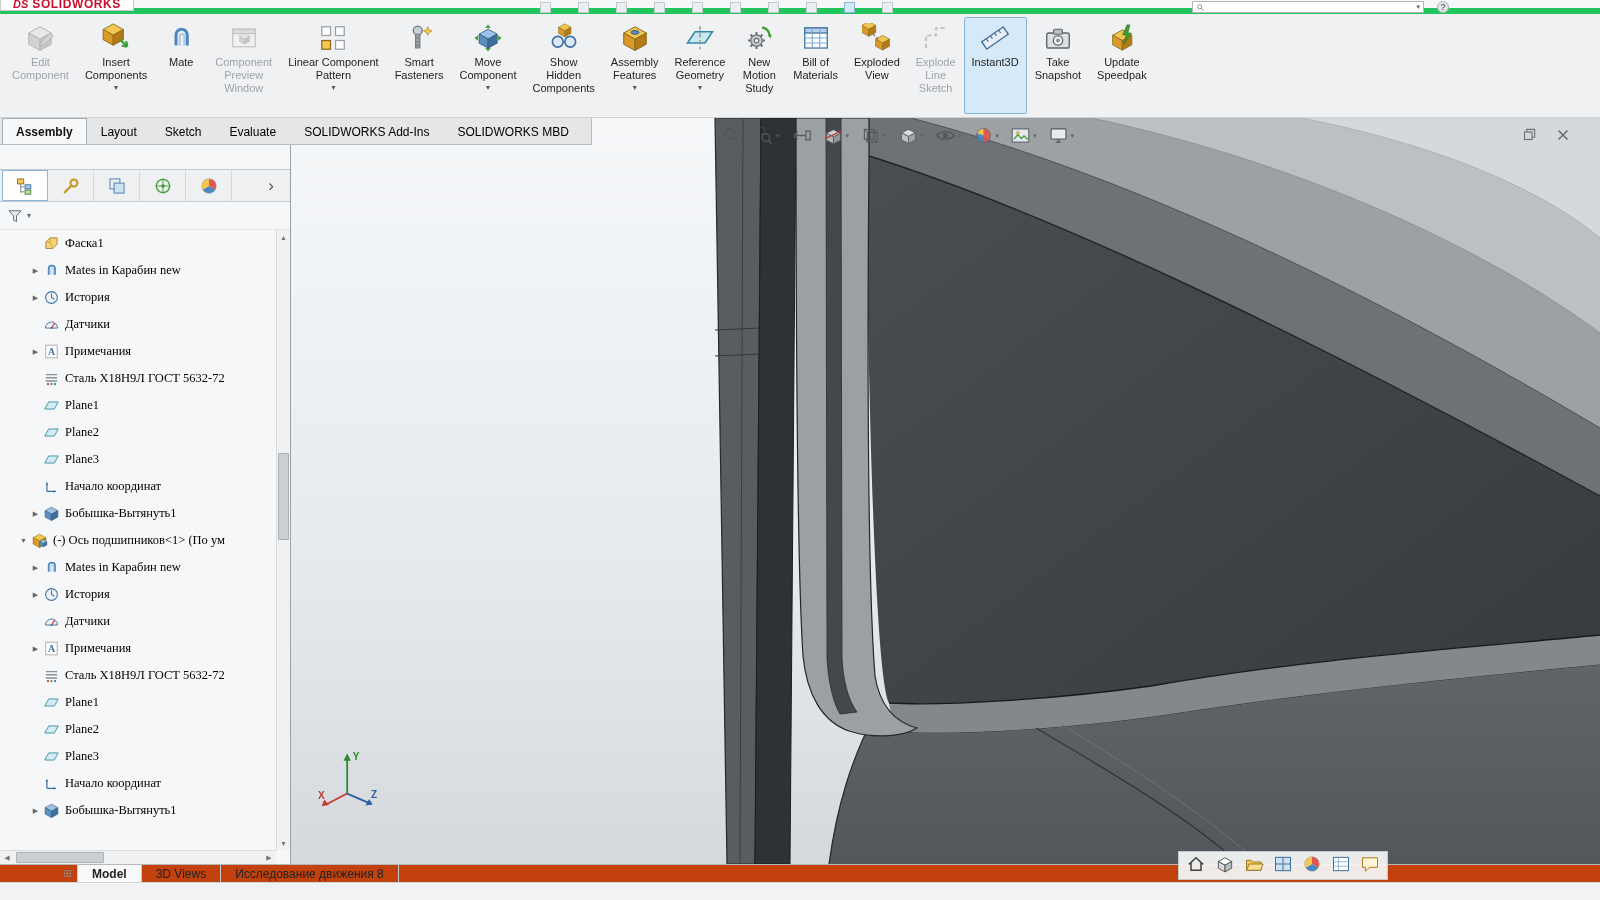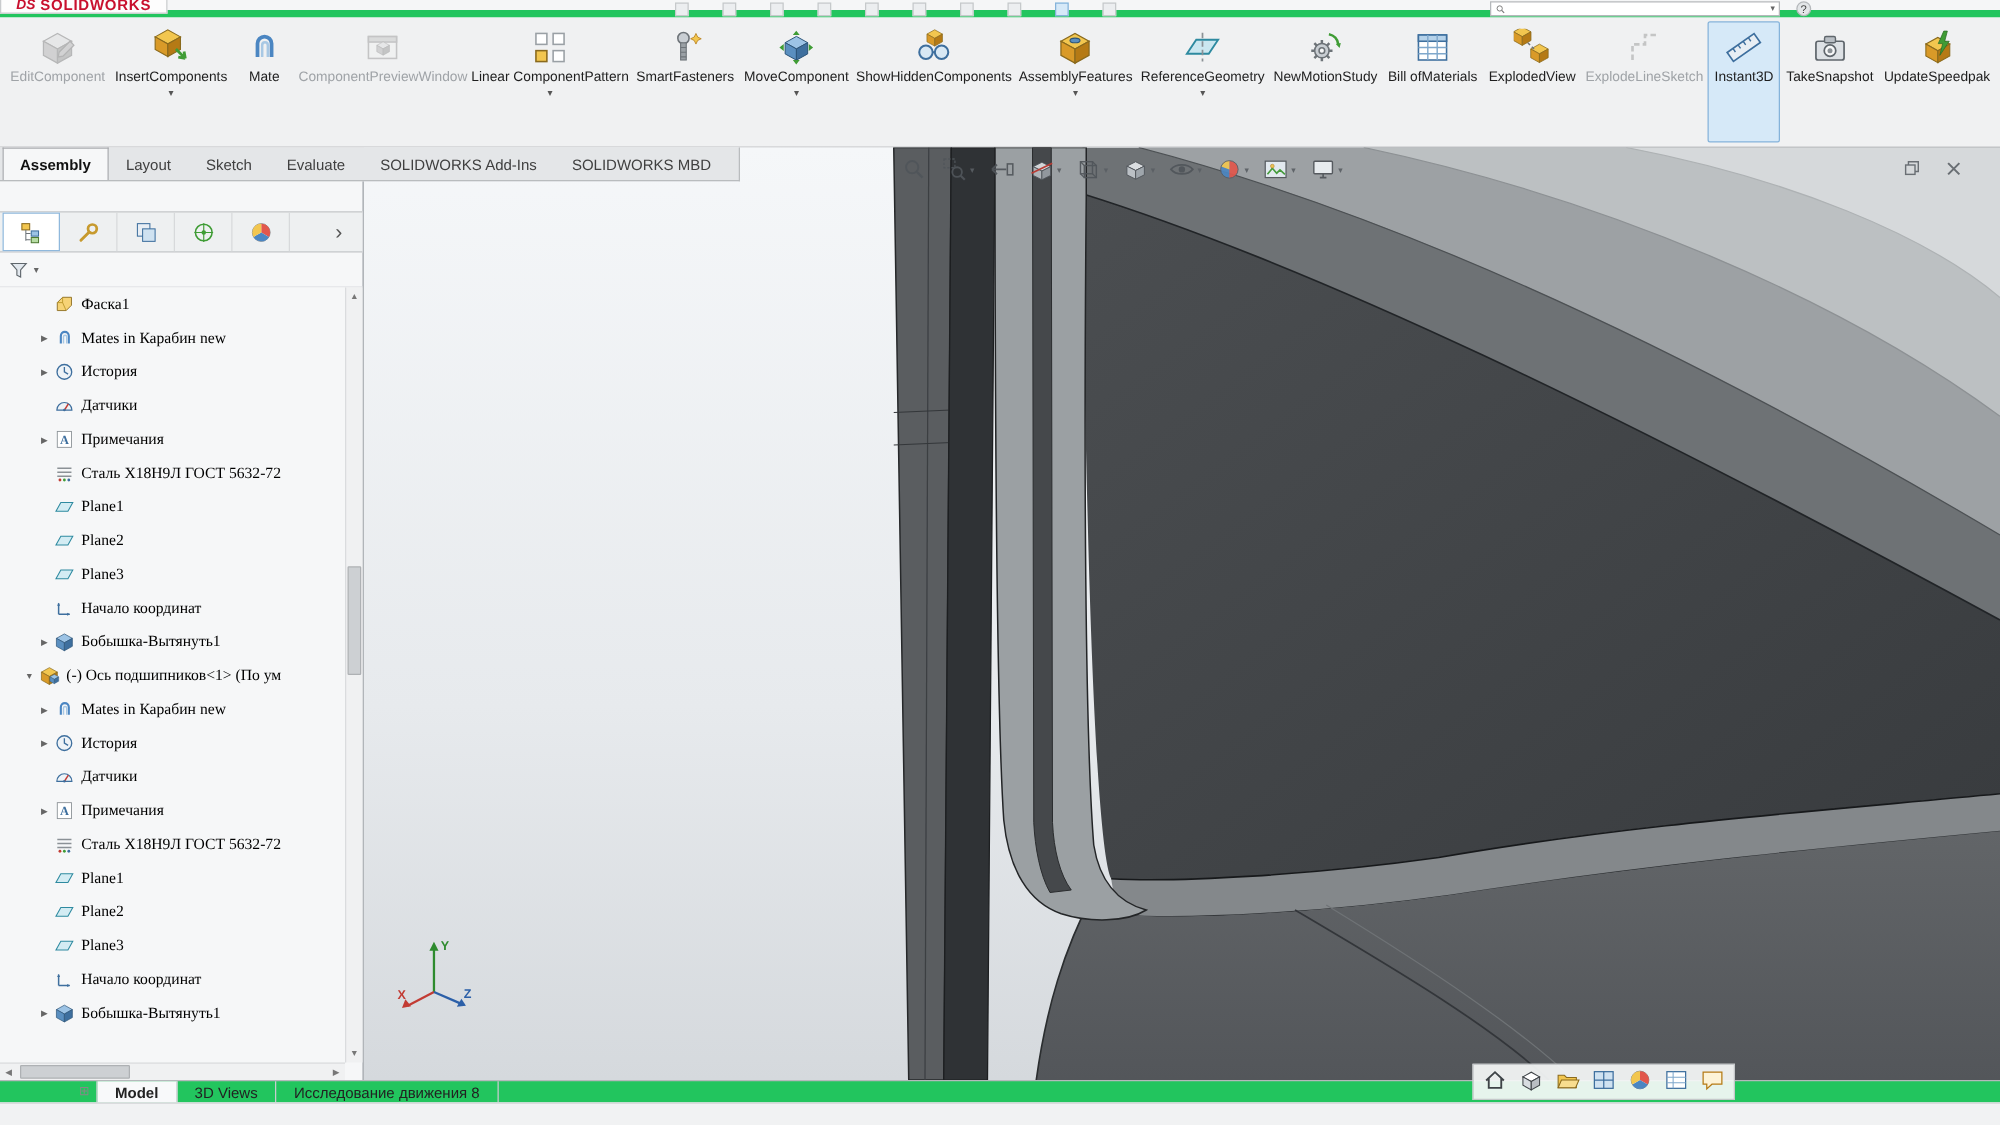--- a/index.html
+++ b/index.html
@@ -29,30 +29,30 @@
   .tsearch .icon svg{width:9px;height:9px;}
   .sinput{flex:1;border:none;outline:none;font-size:9px;height:10px;padding:0;background:transparent;}
   .scaret{font-size:7px;color:#666;}
   .thelp{position:absolute;left:1437px;top:1px;width:12px;height:12px;border-radius:50%;background:#e3e6e8;border:1px solid #b5b8bb;font-size:9px;color:#444;display:flex;align-items:center;justify-content:center;}
 
   
   .ribbon{position:absolute;left:0;top:14px;width:1600px;height:104px;background:#f0f1f2;border-bottom:1px solid #cfd1d3;}
   .ribbon-buttons{display:flex;align-items:stretch;height:100%;padding:2px 4px;}
   .rbtn{display:flex;flex-direction:column;align-items:center;justify-content:flex-start;padding:5px 7px 1px;margin:1px 0;min-width:52px;border:1px solid transparent;border-radius:2px;}
   .rbtn .icon svg{width:30px;height:30px;}
-  .rlabel{display:flex;flex-direction:row;align-items:center;font-size:11px;line-height:13px;text-align:center;margin-top:3px;white-space:nowrap;}
+  .rlabel{display:flex;flex-direction:column;align-items:center;font-size:11px;line-height:13px;text-align:center;margin-top:3px;white-space:nowrap;}
   .rbtn.disabled{color:#9fa3a7;}
   .rbtn.disabled svg{filter:grayscale(1);opacity:.45;}
   .rbtn.active{background:var(--sel-bg);border-color:var(--sel-border);}
   .caret{font-size:8px;color:#555;line-height:9px;margin-top:1px;height:9px;}
   .caret.none{visibility:hidden;}
 
   
   .tabstrip{position:absolute;left:0;top:118px;width:592px;height:27px;background:#e4e6e8;border-bottom:1px solid #b9bcbe;border-right:1px solid #b9bcbe;display:flex;align-items:flex-end;padding-left:2px;z-index:5;}
-  .ctab{height:26px;display:flex;align-items:center;padding:0 13px;font-size:12px;color:#404040;border:1px solid transparent;border-bottom:none;}
+  .ctab{height:26px;display:flex;align-items:center;padding:0 13px;font-size:12px;color:#000000;border:1px solid transparent;border-bottom:none;}
   .ctab.active{background:#f6f7f8;border-color:#a9acaf;font-weight:bold;color:#111;}
 
   
   .viewport{position:absolute;left:291px;top:118px;width:1309px;height:746px;z-index:1;}
   .model{width:100%;height:100%;display:block;}
   .hud{position:absolute;left:430px;top:7px;display:flex;gap:11px;align-items:center;color:#50555a;opacity:.92;}
   .hudi{display:flex;align-items:center;gap:2px;}
   .hudi svg{width:21px;height:21px;}
   .hcaret{font-size:7px;color:#5a5f64;}
   .hud-right{position:absolute;right:28px;top:8px;display:flex;gap:16px;color:#6a6f74;}
@@ -83,21 +83,21 @@
   .hscroll{position:absolute;left:0;bottom:0;height:14px;right:14px;background:#f0f1f2;border-top:1px solid #dadcde;}
   .harrow{position:absolute;top:0;width:14px;height:13px;font-size:7px;color:#777;display:flex;align-items:center;justify-content:center;}
   .hleft{left:0;} .hright{right:0;}
   .hthumb{position:absolute;top:1px;left:16px;width:88px;height:11px;background:#cdd0d3;border:1px solid #aeb1b4;border-radius:1px;}
   .sup::before{content:"▲";} .sdown::before{content:"▼";}
   .hleft::before{content:"◀";} .hright::before{content:"▶";}
 
   
   .dock{position:absolute;left:1178px;top:851px;display:flex;gap:9px;align-items:center;background:rgba(245,247,248,.93);border:1px solid #c5c8ca;padding:2px 7px;z-index:7;}
   .docki svg{width:20px;height:20px;display:block;}
-  .bottom-tabs{position:absolute;left:0;top:864px;width:1600px;height:18px;background:#22c55e;border-top:1px solid #b5b8bb;display:flex;align-items:stretch;font-size:12px;padding-left:58px;z-index:5;}
+  .bottom-tabs{position:absolute;left:0;top:864px;width:1600px;height:18px;background:#c2410c;border-top:1px solid #b5b8bb;display:flex;align-items:stretch;font-size:12px;padding-left:58px;z-index:5;}
   .bsplit{width:20px;display:flex;align-items:center;justify-content:center;color:#888;font-size:10px;border-right:1px solid #c9cccf;}
   .bsplit::before{content:"⊞";}
   .btab{display:flex;align-items:center;padding:0 14px;border-right:1px solid #c9cccf;color:#222;}
   .btab.active{font-weight:bold;background:#f8f9fa;}
   .statusbar{position:absolute;left:0;top:882px;width:1600px;height:18px;background:#f1f2f3;border-top:1px solid #d2d4d6;z-index:5;}
 </style>
 </head>
 <body>
 
 <div class="titlebar">

